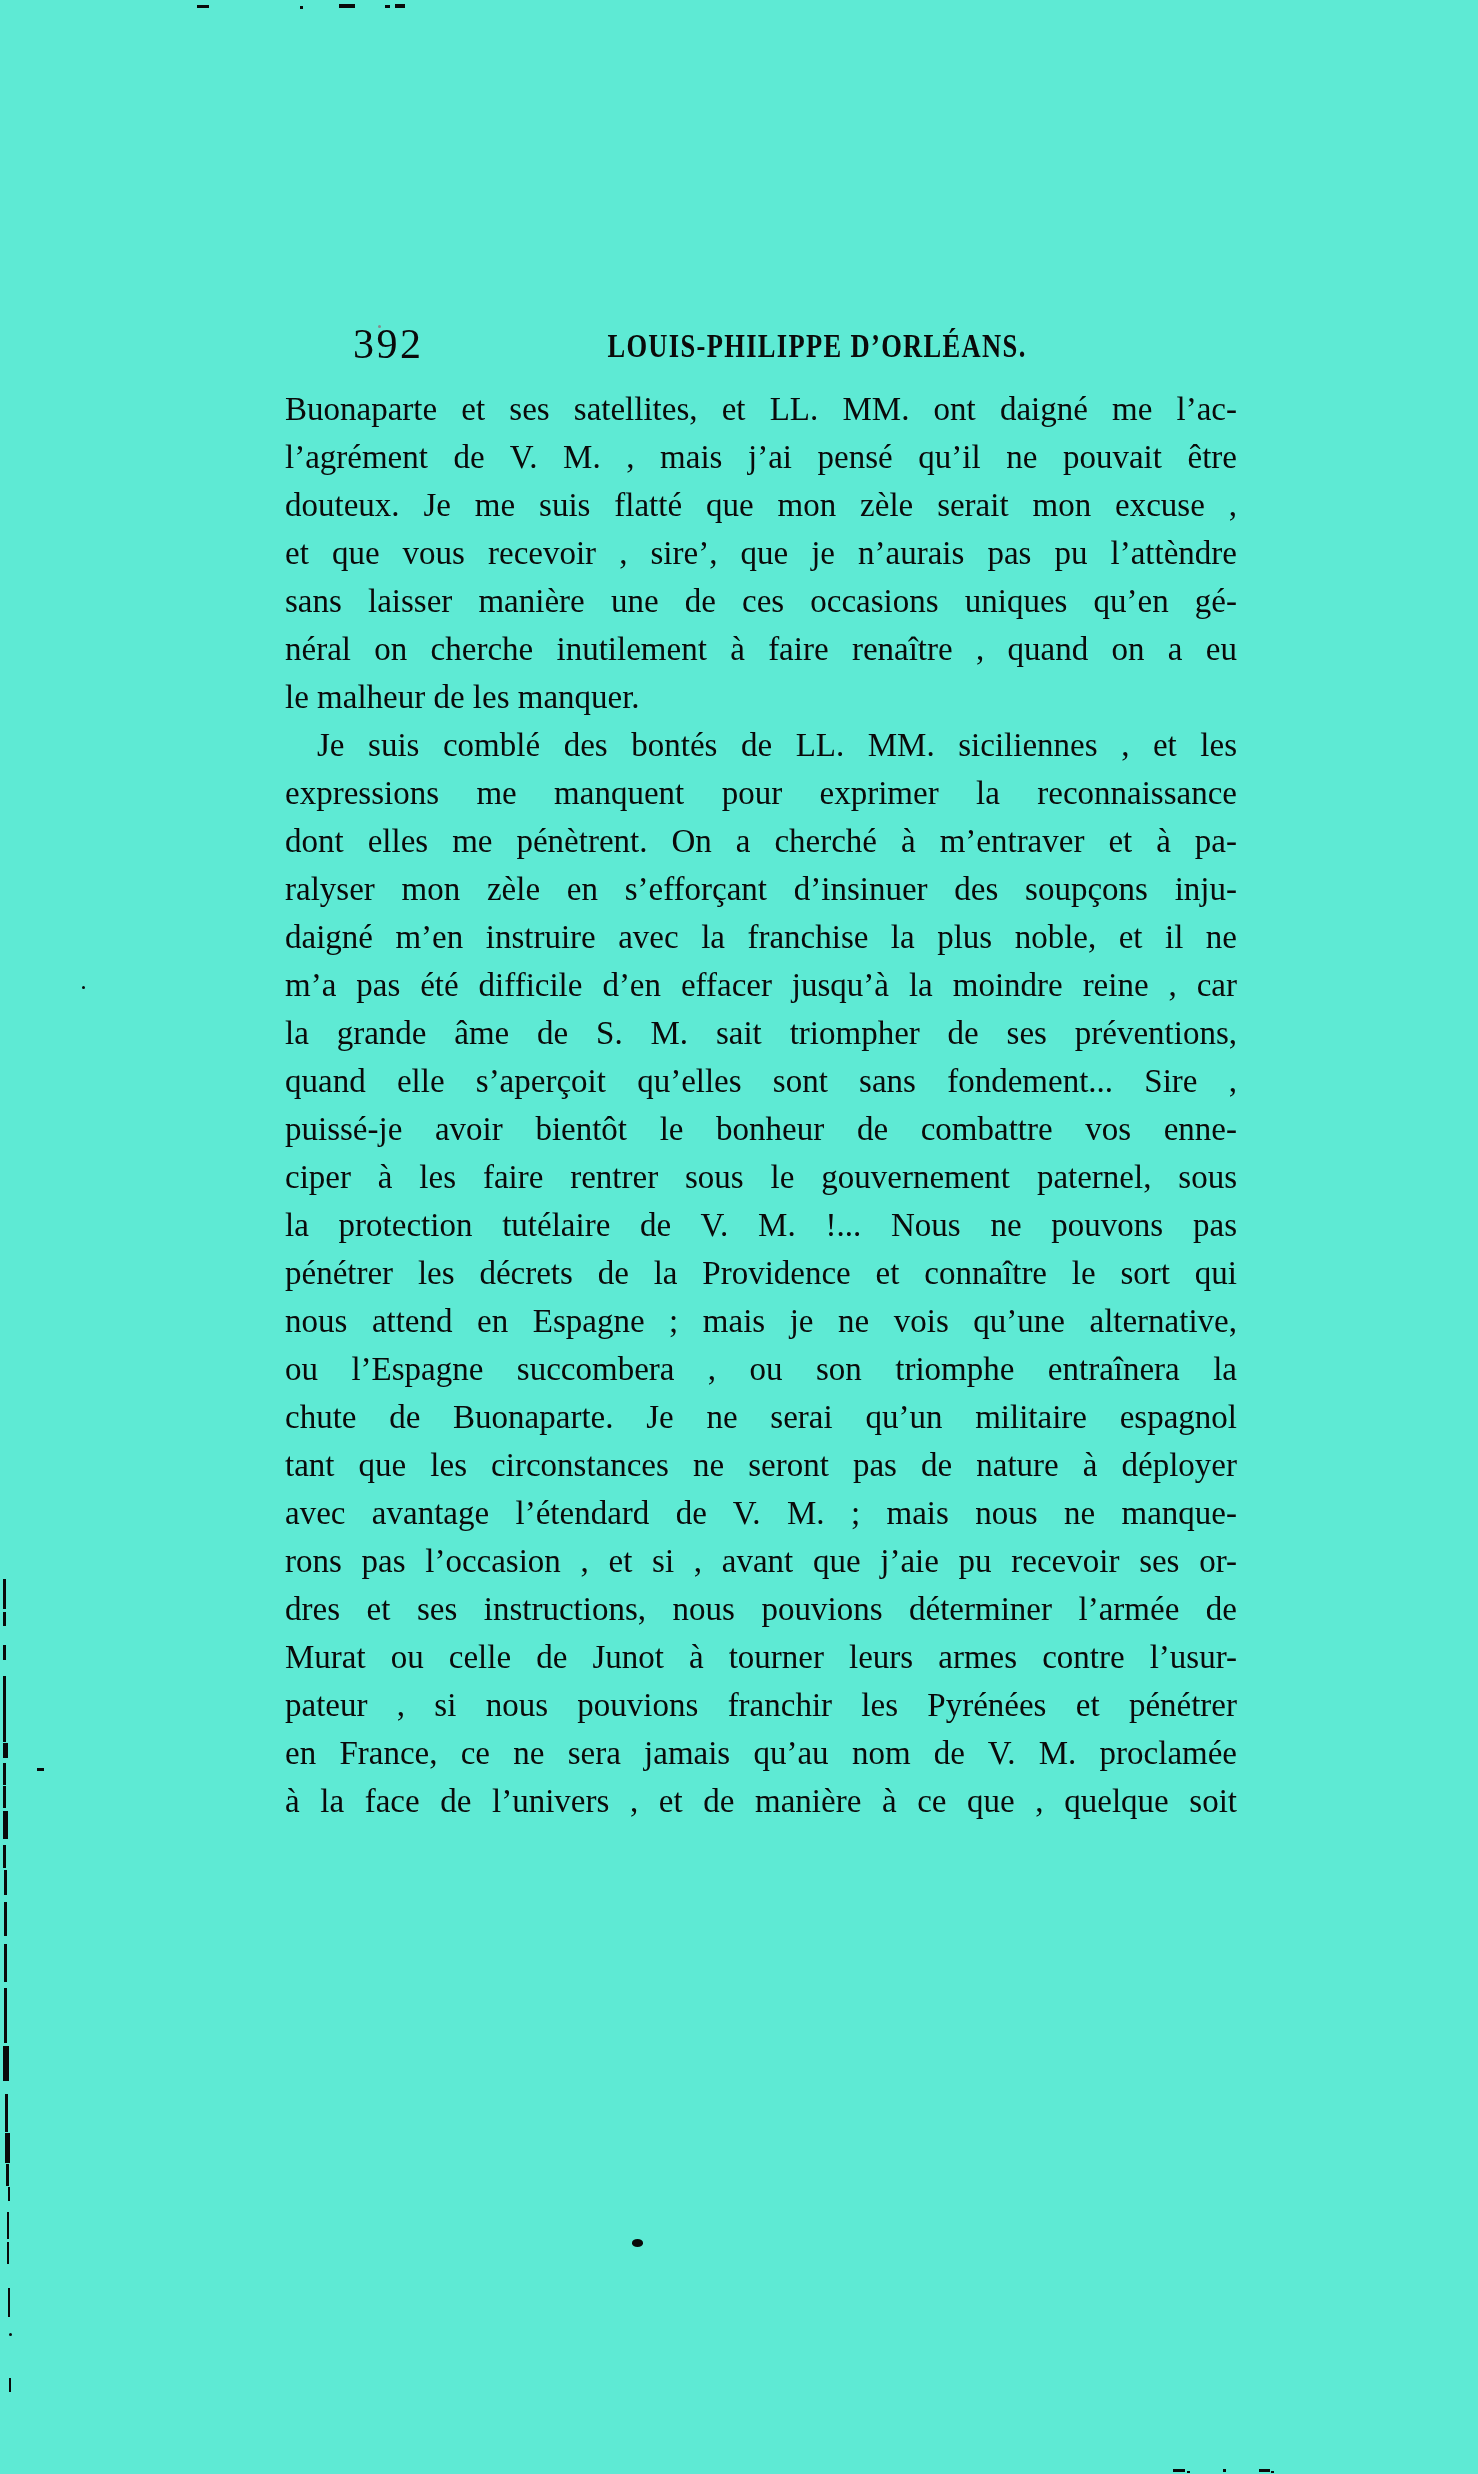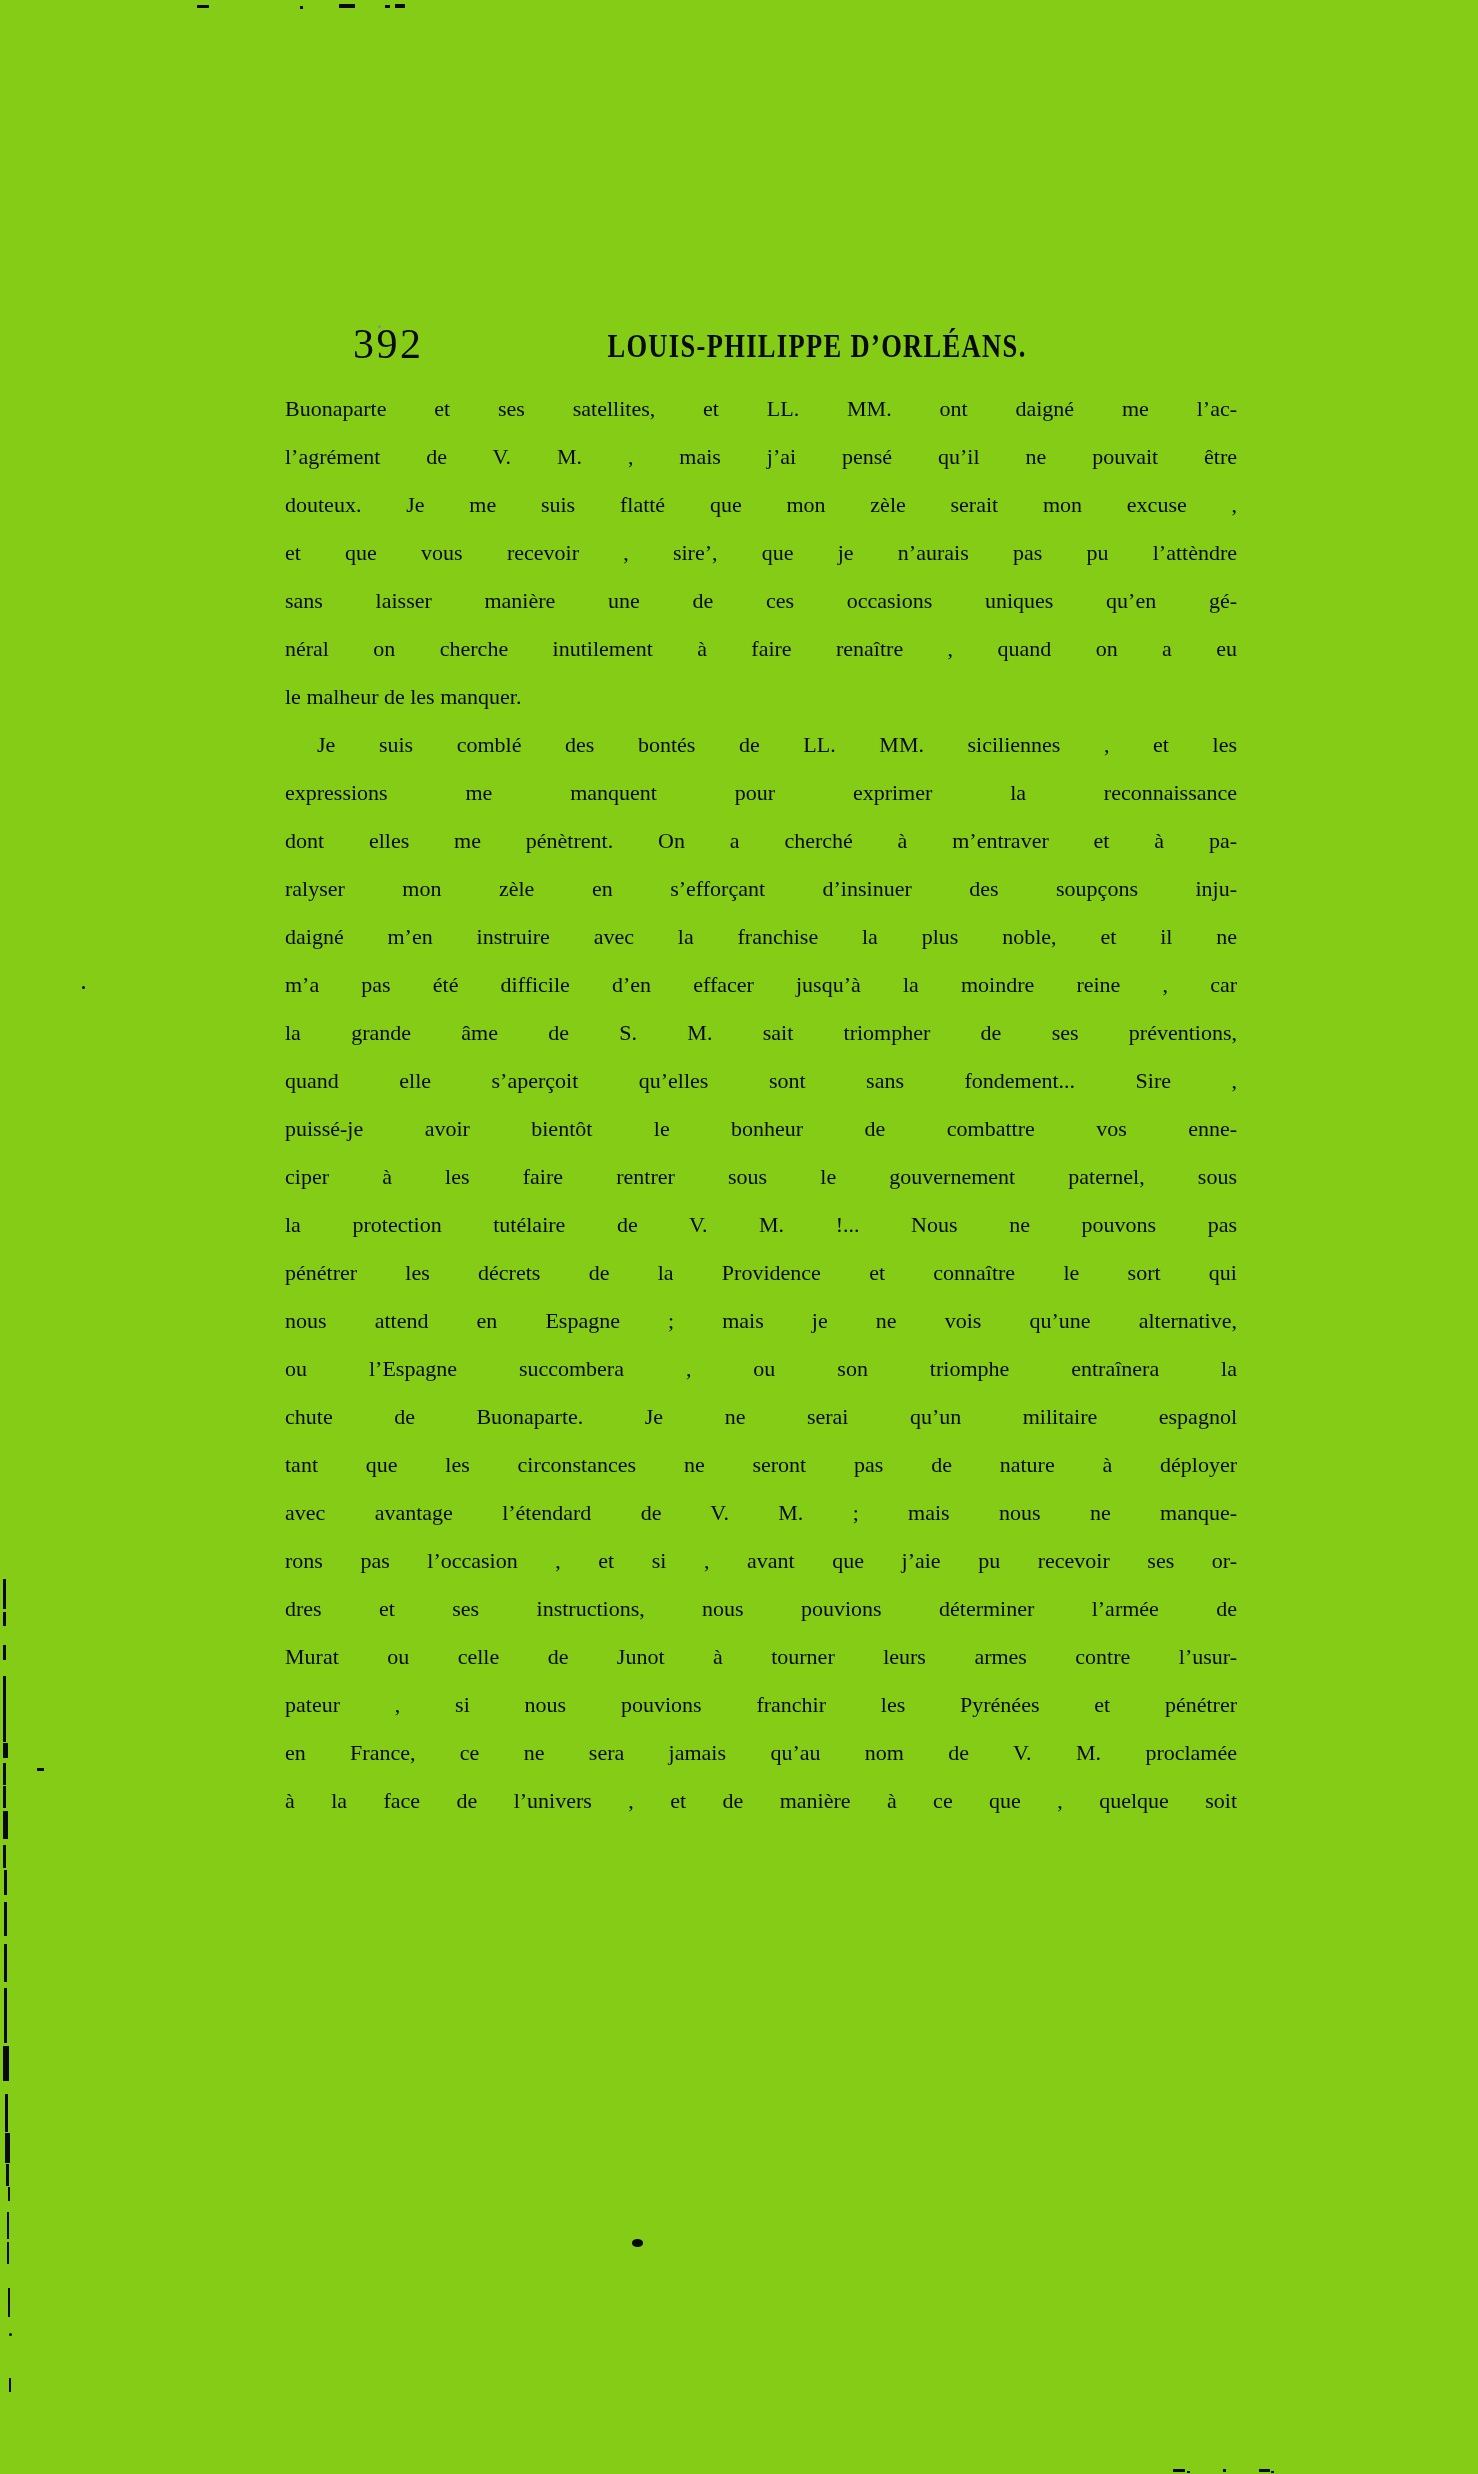--- a/index.html
+++ b/index.html
@@ -1,20 +1,20 @@
 <!DOCTYPE html>
 <html style="font-size:13.5px"><head>
 <meta charset="utf-8">
 <style>
   html, body { margin: 0; padding: 0; background: #e8e8e8; }
   .page {
     position: relative;
     width: 1478px;
     height: 2475px;
-    background: #84cc16;
+    background: #5eead4;
     overflow: hidden;
     font-family: "Liberation Serif", "DejaVu Serif", serif;
     color: #0a0a0a;
   }
   .textblock {
     position: absolute;
     left: 285px;
     top: 324px;
     width: 952px;
   }
@@ -43,21 +43,21 @@
   }
   .body-lines {
     position: absolute;
     left: 0;
     top: 61px;
     width: 952px;
   }
   .line {
     height: 48px;
     line-height: 48px;
-    font-size: 22px;
+    font-size: 33px;
     text-align: justify;
     text-align-last: justify;
     overflow: hidden;
   }
   .line.para-end { text-align-last: left; }
   .line.indent { padding-left: 32px; }
   
   .mark { position: absolute; background: #0a0a0a; }
   .mark.faint { background: #8a8a8a; }
   .mark.round { border-radius: 50%; }

